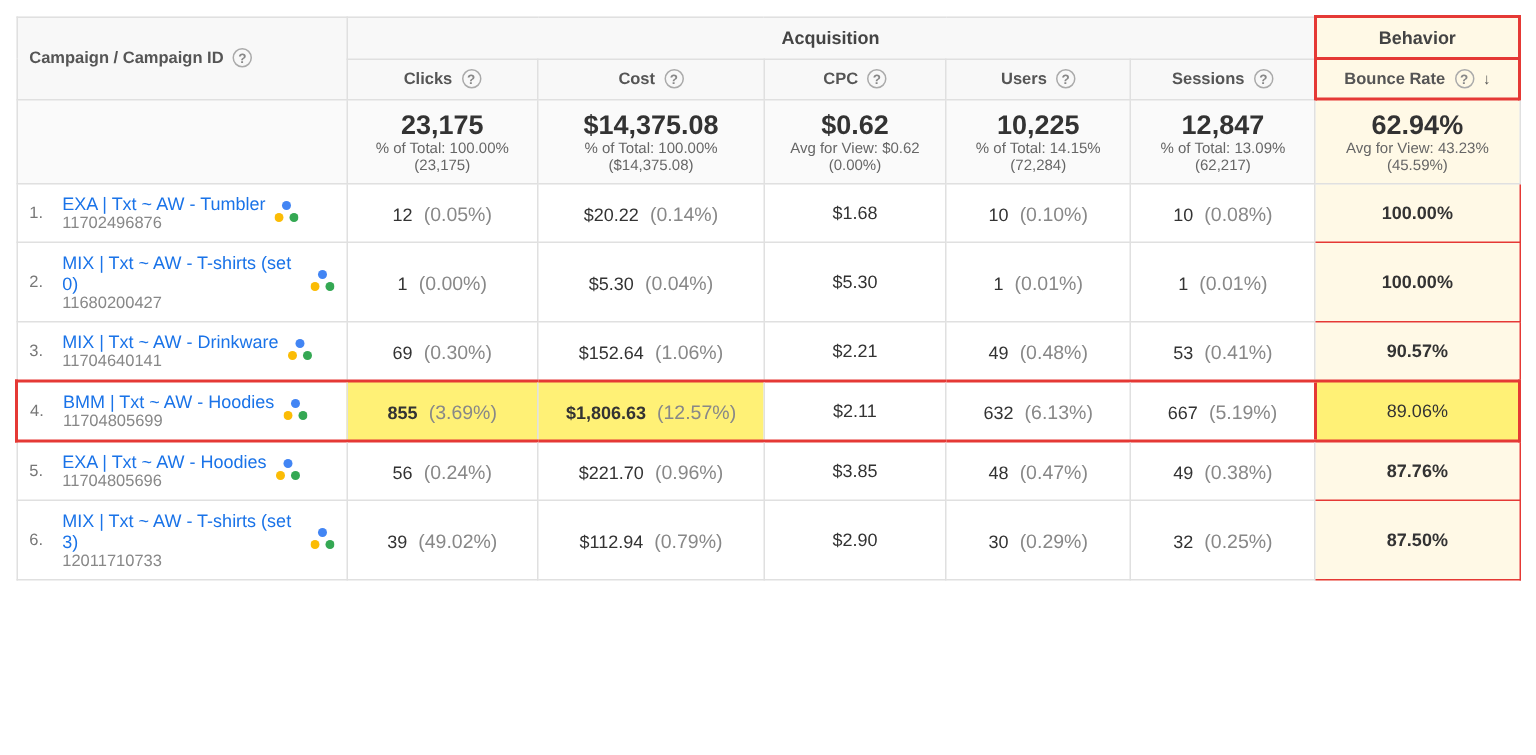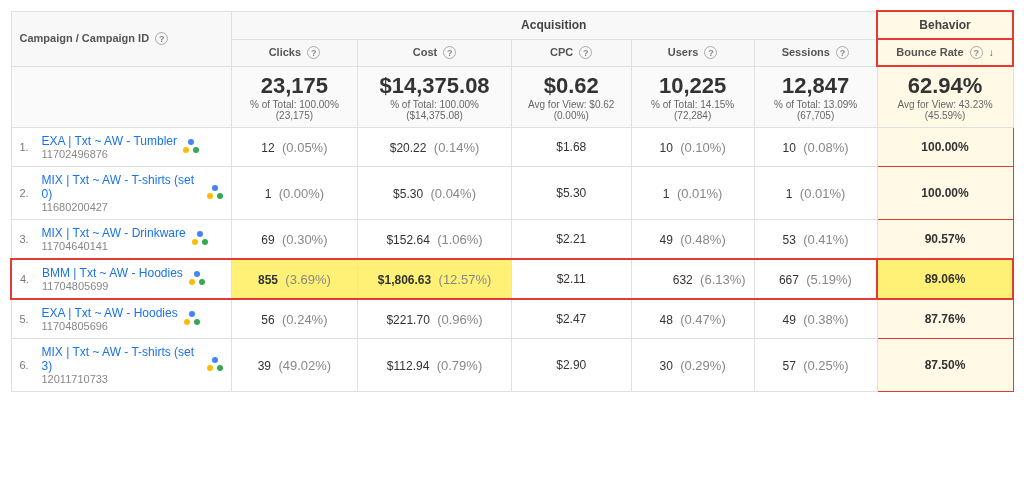--- a/index.html
+++ b/index.html
@@ -10,21 +10,21 @@
     th { background: #f8f8f8; font-weight: bold; color: #555; font-size: 11px; }
     .header-group { text-align: center; background: #f8f8f8; font-weight: bold; font-size: 12px; color: #444; }
     .col-campaign { width: 220px; text-align: left; }
     .col-metric { text-align: center; }
     .sub-header { font-weight: bold; font-size: 11px; color: #555; text-align: center; }
     .help-icon { display: inline-block; width: 13px; height: 13px; border-radius: 50%; border: 1px solid #aaa; font-size: 9px; text-align: center; line-height: 13px; color: #888; margin-left: 3px; cursor: pointer; }
     .campaign-link { color: #1a73e8; text-decoration: none; font-size: 12px; font-weight: normal; }
     .campaign-id { color: #888; font-size: 11px; display: block; }
     .pct { color: #888; font-size: 13px; margin-left: 4px; }
     .total-row td { background: #fafafa; }
-    .total-main { font-size: 22px; font-weight: bold; }
+    .total-main { font-size: 18px; font-weight: bold; }
     .total-sub { font-size: 10px; color: #666; }
     .bounce-col { background: #fff9e6 !important; }
     .bounce-header { border: 2px solid #e53935 !important; background: #fff9e6 !important; }
     .row4 td { border-top: 2px solid #e53935; border-bottom: 2px solid #e53935; }
     .row4 td:first-child { border-left: 2px solid #e53935; }
     .row4 td:last-child { border-right: 2px solid #e53935; }
     .sort-arrow { display: inline-block; margin-left: 3px; color: #555; font-size: 10px; }
   </style>
 </head>
 <body>
@@ -87,21 +87,21 @@
         <td class="col-metric">
           <div class="total-main">$0.62</div>
           <div class="total-sub">Avg for View: $0.62 (0.00%)</div>
         </td>
         <td class="col-metric">
           <div class="total-main">10,225</div>
           <div class="total-sub">% of Total: 14.15% (72,284)</div>
         </td>
         <td class="col-metric">
           <div class="total-main">12,847</div>
-          <div class="total-sub">% of Total: 13.09% (67,705)</div>
+          <div class="total-sub">% of Total: 13.09% (62,217)</div>
         </td>
         <td class="col-metric bounce-col">
           <div class="total-main">62.94%</div>
           <div class="total-sub">Avg for View: 43.23% (45.59%)</div>
         </td>
       </tr>
 
     <tr>
           <td>
     <div style="display:flex;align-items:center;gap:4px;">
@@ -187,44 +187,44 @@
           <circle cx="8" cy="4" r="3" fill="#4285F4"></circle>
           <circle cx="3" cy="12" r="3" fill="#FBBC05"></circle>
           <circle cx="13" cy="12" r="3" fill="#34A853"></circle>
         </svg>
       </span>
     </div>
   </td>
           <td style="text-align: center; background: rgb(255, 241, 118);"><span style="font-weight:bold">855</span> <span class="pct">(3.69%)</span></td>
           <td style="text-align: center; background: rgb(255, 241, 118);"><span style="font-weight:bold">$1,806.63</span> <span class="pct">(12.57%)</span></td>
           <td style="text-align: center;"><span>$2.11</span></td>
-          <td style="text-align: right;"><span>632</span> <span class="pct">(6.13%)</span></td>
+          <td style="text-align: center;"><span>632</span> <span class="pct">(6.13%)</span></td>
           <td style="text-align: center;"><span>667</span> <span class="pct">(5.19%)</span></td>
-          <td style="text-align: center; font-weight: bold; background: rgb(255, 241, 118); border: 2px solid rgb(229, 57, 53);"><span>89.06%</span></td>
+          <td style="text-align: center; font-weight: normal; background: rgb(255, 241, 118); border: 2px solid rgb(229, 57, 53);"><span>89.06%</span></td>
         </tr>
         <tr>
           <td>
     <div style="display:flex;align-items:center;gap:4px;">
       <span style="color:#777;min-width:18px;font-size:11px;">5.</span>
       <div>
         <a href="#" class="campaign-link">EXA | Txt ~ AW - Hoodies</a>
         <span class="campaign-id">11704805696</span>
       </div>
       <span style="margin-left:2px;">
         <svg width="16" height="16" viewBox="0 0 16 16" xmlns="http://www.w3.org/2000/svg">
           <circle cx="8" cy="4" r="3" fill="#4285F4"></circle>
           <circle cx="3" cy="12" r="3" fill="#FBBC05"></circle>
           <circle cx="13" cy="12" r="3" fill="#34A853"></circle>
         </svg>
       </span>
     </div>
   </td>
           <td style="text-align: center;"><span style="font-weight:normal">56</span> <span class="pct">(0.24%)</span></td>
           <td style="text-align: center;"><span style="font-weight:normal">$221.70</span> <span class="pct">(0.96%)</span></td>
-          <td style="text-align: center;"><span>$2.47</span></td>
+          <td style="text-align: center;"><span>$3.85</span></td>
           <td style="text-align: center;"><span>48</span> <span class="pct">(0.47%)</span></td>
           <td style="text-align: center;"><span>49</span> <span class="pct">(0.38%)</span></td>
           <td style="text-align: center; font-weight: bold; background: rgb(255, 249, 230); border: 1px solid rgb(229, 57, 53);"><span>87.76%</span></td>
         </tr>
         <tr>
           <td>
     <div style="display:flex;align-items:center;gap:4px;">
       <span style="color:#777;min-width:18px;font-size:11px;">6.</span>
       <div>
         <a href="#" class="campaign-link">MIX | Txt ~ AW - T-shirts (set 3)</a>
@@ -236,18 +236,18 @@
           <circle cx="3" cy="12" r="3" fill="#FBBC05"></circle>
           <circle cx="13" cy="12" r="3" fill="#34A853"></circle>
         </svg>
       </span>
     </div>
   </td>
           <td style="text-align: center;"><span style="font-weight:normal">39</span> <span class="pct">(49.02%)</span></td>
           <td style="text-align: center;"><span style="font-weight:normal">$112.94</span> <span class="pct">(0.79%)</span></td>
           <td style="text-align: center;"><span>$2.90</span></td>
           <td style="text-align: center;"><span>30</span> <span class="pct">(0.29%)</span></td>
-          <td style="text-align: center;"><span>57</span> <span class="pct">(0.25%)</span></td>
+          <td style="text-align: center;"><span>32</span> <span class="pct">(0.25%)</span></td>
           <td style="text-align: center; font-weight: bold; background: rgb(255, 249, 230); border: 1px solid rgb(229, 57, 53);"><span>87.50%</span></td>
         </tr>
       </tbody>
   </table>
 </div>
 
 </body></html>

